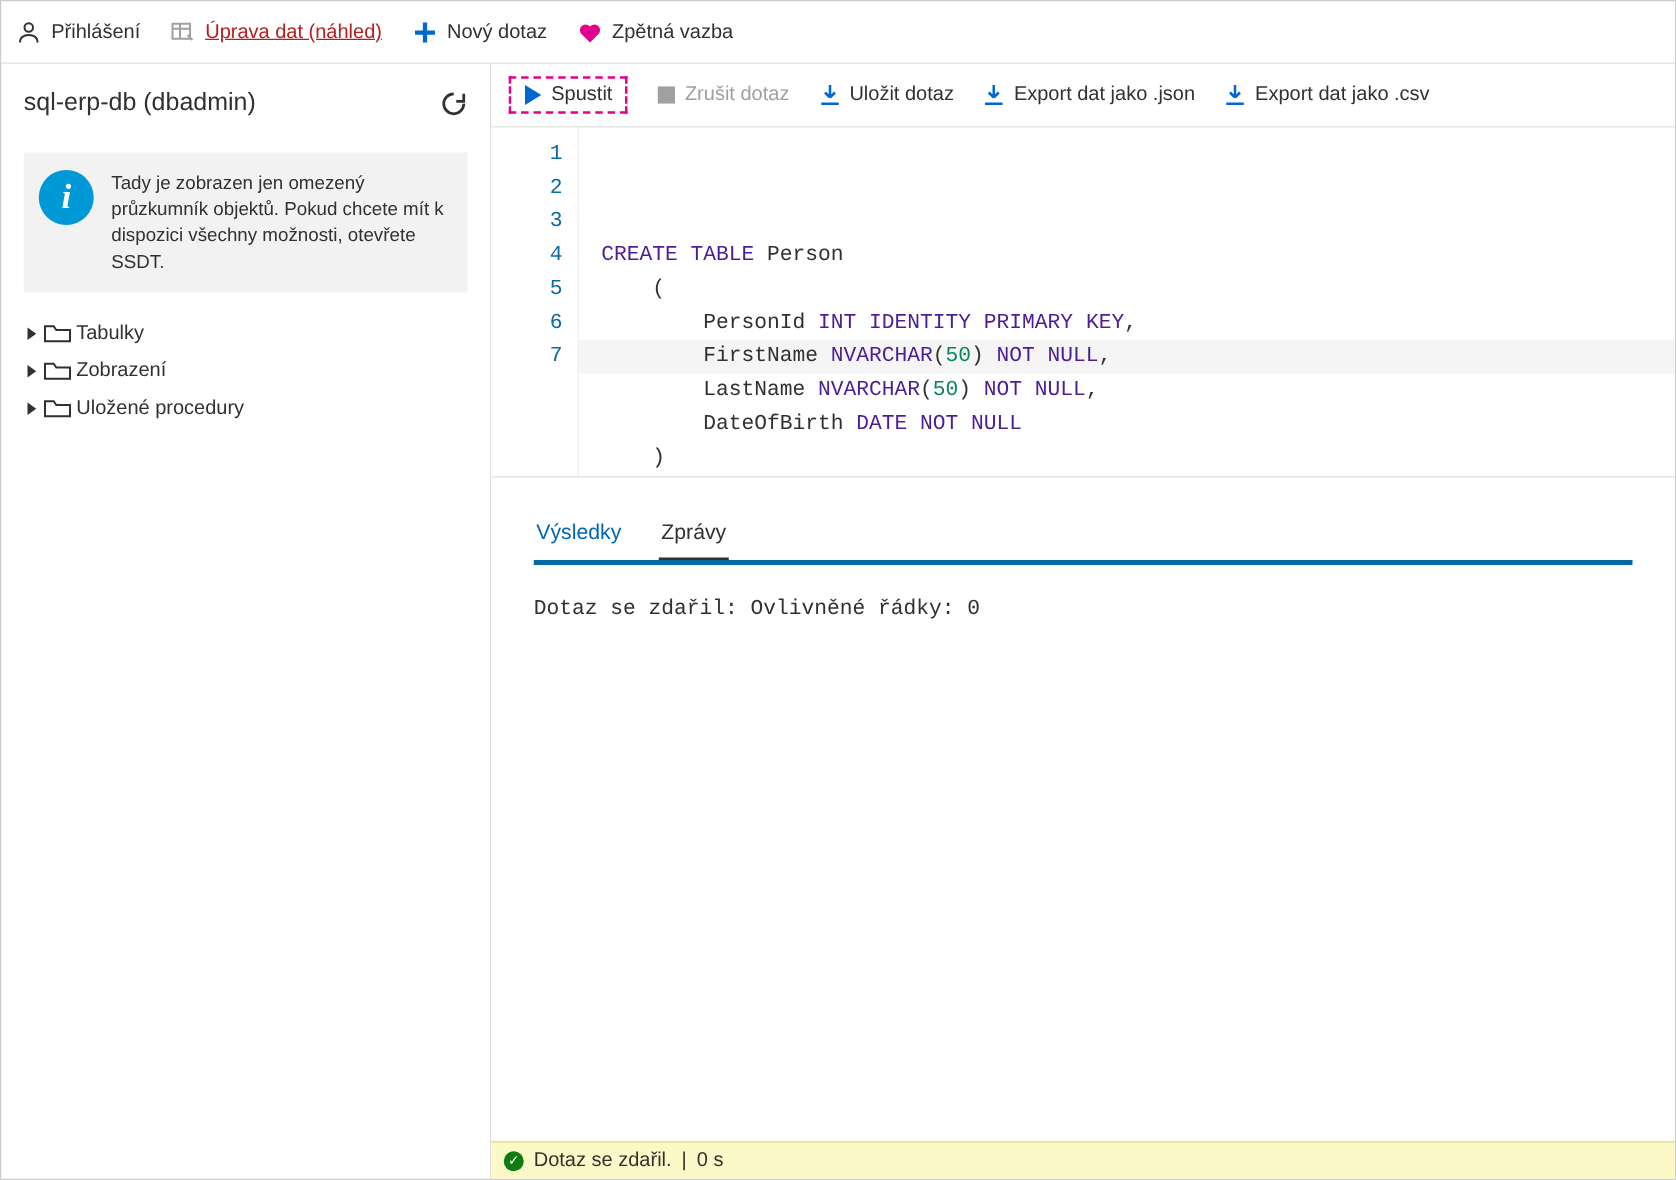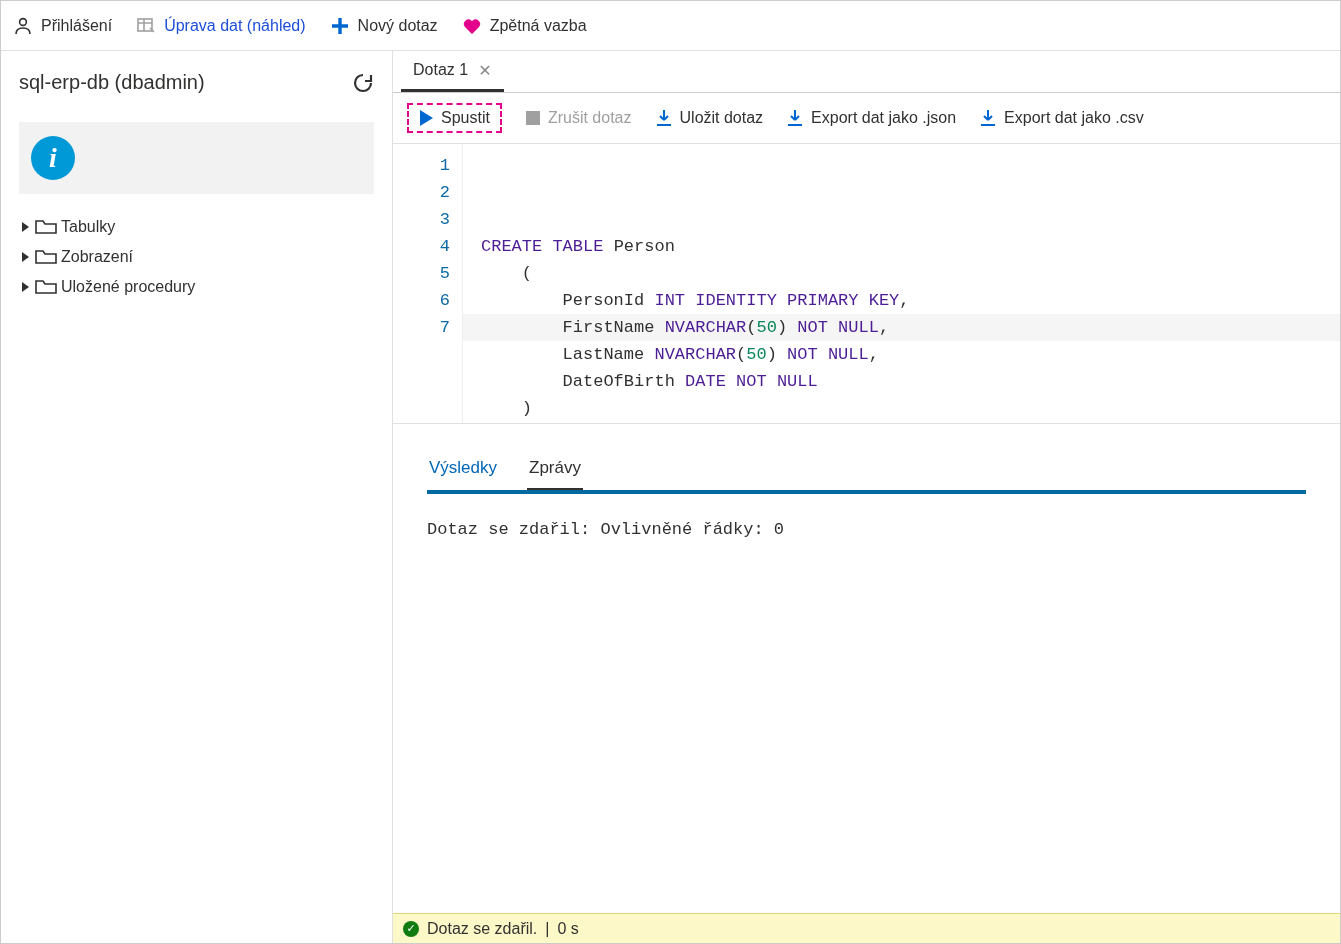--- a/index.html
+++ b/index.html
@@ -1,19 +1,19 @@
 <!DOCTYPE html>
 <html><head>
 <meta charset="utf-8">
 <style>
   * { box-sizing: border-box; margin: 0; padding: 0; }
   body { font-family: "Segoe UI", Tahoma, sans-serif; font-size: 14px; color: #323130; background: #fff; width: 1341px; height: 944px; border: 1px solid #ccc; display: flex; flex-direction: column; }
   .topbar { display: flex; align-items: center; height: 50px; border-bottom: 1px solid #e0e0e0; padding: 0 12px; gap: 24px; }
   .topbar-item { display: inline-flex; align-items: center; gap: 8px; cursor: pointer; font-size: 16px; }
-  .topbar-item.disabled { color: #1d4ed8; }
+  .topbar-item.disabled { color: #b91c1c; text-decoration: underline; }
   .main { flex: 1; display: flex; min-height: 0; }
   .sidebar { width: 392px; border-right: 1px solid #e0e0e0; padding: 14px 18px; display: flex; flex-direction: column; gap: 18px; }
   .db-header { display: flex; align-items: center; justify-content: space-between; font-size: 20px; padding: 6px 0 10px 0;}
   .info-box { background: #f2f2f2; display: flex; gap: 14px; padding: 14px 12px; align-items: flex-start; }
   .info-icon-wrap { width: 44px; height: 44px; border-radius: 50%; background: #0099d8; display:flex; align-items:center; justify-content:center; flex-shrink:0;}
   .info-letter { font-family: Georgia, serif; font-size: 28px; font-weight:bold; color:#fff; font-style: italic;}
   .info-text { font-size: 15px; line-height: 1.4; }
   .tree-item { display: flex; align-items: center; gap: 4px; padding: 6px 2px; font-size: 16px; cursor: pointer;}
   .content { flex:1; display:flex; flex-direction: column; min-width: 0;}
   .tabs-row { display:flex; align-items:center; border-bottom: 1px solid #ccc; height: 42px; padding-left: 8px;}
@@ -83,20 +83,21 @@
         <svg width="22" height="22" viewBox="0 0 22 22">
             <path d="M11 3a8 8 0 108 8" fill="none" stroke="#323130" stroke-width="2.2"></path>
             <path d="M19 3v6h-6" fill="none" stroke="#323130" stroke-width="2.2"></path>
           </svg>
       </span>
     </div>
     <div class="info-box">
       <div class="info-icon-wrap">
           <span class="info-letter">i</span>
         </div>
+      <div class="info-text">Tady je zobrazen jen omezený průzkumník objektů. Pokud chcete mít k dispozici všechny možnosti, otevřete SSDT.</div>
     </div>
     <div>
       <div class="tree-item">
         <svg width="10" height="12">
             <path d="M1 1l7 5-7 5z" fill="#323130"></path>
           </svg>
         <svg width="22" height="18" viewBox="0 0 22 18">
             <path class="folder" d="M1 3v12h20V6H10L8 3H1z"></path>
           </svg>
         <span>Tabulky</span>
@@ -116,26 +117,20 @@
           </svg>
         <svg width="22" height="18" viewBox="0 0 22 18">
             <path class="folder" d="M1 3v12h20V6H10L8 3H1z"></path>
           </svg>
         <span>Uložené procedury</span>
       </div>
     </div>
   </div>
 
   <div class="content">
-    <div class="tabs-row">
-      <div class="tab">
-        <span>Dotaz 1</span>
-        <span class="close">✕</span>
-      </div>
-    </div>
 
     <div class="query-toolbar">
       <span class="tool-btn run-hl">
         <svg width="14" height="16">
             <path d="M1 0l13 8L1 16z" fill="#0066d1"></path>
           </svg>
         <span>Spustit</span>
       </span>
       <span class="tool-btn disabled">
         <svg width="14" height="14">

